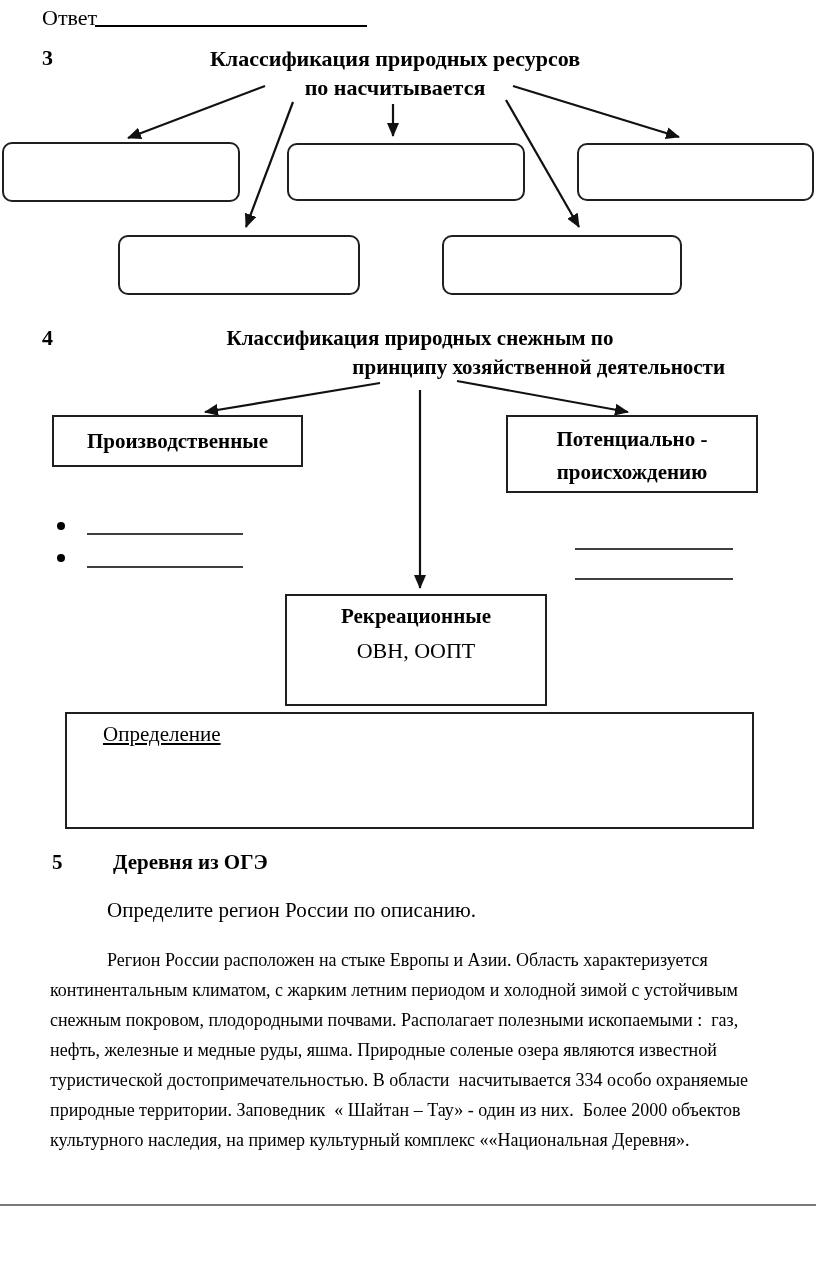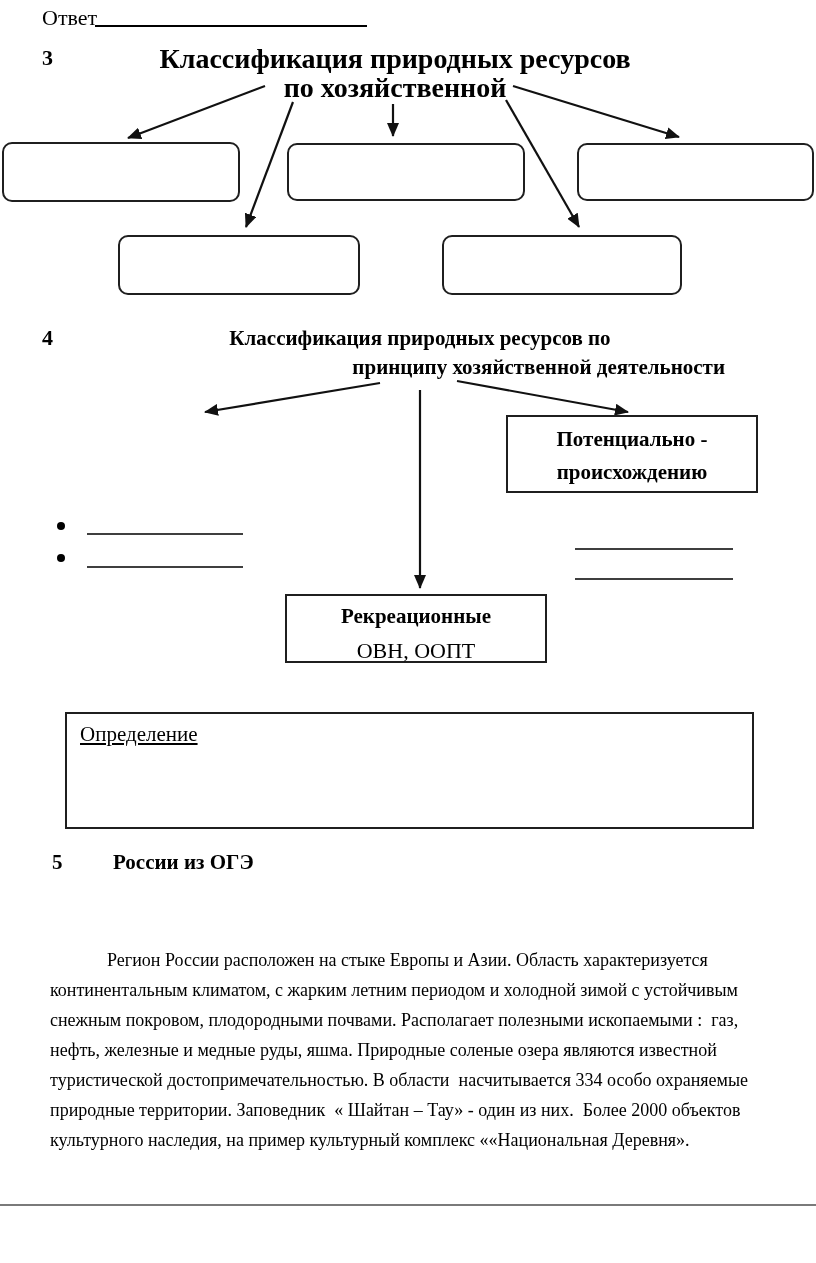--- a/index.html
+++ b/index.html
@@ -8,21 +8,21 @@
     font-family:"Liberation Serif","DejaVu Serif",serif;color:#000;
   }
   .abs{position:absolute;}
   .txt{font-size:21px;line-height:28px;}
   .bold{font-weight:bold;}
   
   .answer-label{left:42px;top:4px;font-size:22px;}
   .answer-blank{left:95px;top:6px;width:272px;height:19px;border-bottom:2px solid #000;}
   
   .s3-num{left:42px;top:45px;font-size:22px;}
-  .s3-title{left:90px;top:44px;width:610px;text-align:center;font-size:28px;line-height:29px;}
+  .s3-title{left:90px;top:44px;width:610px;text-align:center;font-size:22px;line-height:29px;}
   .rbox{border:2px solid #1f1f1f;border-radius:10px;background:#fff;box-sizing:border-box;}
   .b1{left:2px;top:142px;width:238px;height:60px;}
   .b2{left:287px;top:143px;width:238px;height:58px;}
   .b3{left:577px;top:143px;width:237px;height:58px;}
   .b4{left:118px;top:235px;width:242px;height:60px;}
   .b5{left:442px;top:235px;width:240px;height:60px;}
   
   .s4-num{left:42px;top:325px;font-size:22px;}
   .s4-title{left:115px;top:324px;width:610px;text-align:center;font-size:21px;line-height:29px;}
   .s4-title .shift{display:block;padding-left:38px;text-align:right;}
@@ -30,25 +30,25 @@
   .box-prod{left:52px;top:415px;width:251px;height:52px;font-size:21px;line-height:48px;font-weight:bold;}
   .box-pot{left:506px;top:415px;width:252px;height:78px;font-size:21px;line-height:33px;font-weight:bold;padding-top:6px;}
   .bullet-dot{width:8px;height:8px;border-radius:50%;background:#000;}
   .dot1{left:57px;top:522px;}
   .dot2{left:57px;top:554px;}
   .blank-line{border-bottom:2px solid #3f3f3f;height:14px;}
   .bl1{left:87px;top:519px;width:156px;}
   .bl2{left:87px;top:552px;width:156px;}
   .br1{left:575px;top:534px;width:158px;}
   .br2{left:575px;top:564px;width:158px;}
-  .box-rec{left:285px;top:594px;width:262px;height:69px;padding-top:5px;}
+  .box-rec{left:285px;top:594px;width:262px;height:112px;padding-top:5px;}
   .box-rec .rec-title{font-size:21px;line-height:31px;font-weight:bold;}
   .box-rec .rec-sub{font-size:22px;line-height:30px;margin-top:4px;font-weight:normal;}
   
-  .box-def{left:65px;top:712px;width:689px;height:117px;border:2px solid #1f1f1f;box-sizing:border-box;background:#fff;}
+  .box-def{left:65px;top:712px;width:689px;height:117px;border:2px solid #1f1f1f;box-sizing:border-box;background:#fff;padding-left:23px;}
   .def-label{display:inline-block;margin:8px 0 0 13px;font-size:21px;text-decoration:underline;}
   
   .s5-num{left:52px;top:850px;font-size:21px;}
   .s5-title{left:113px;top:850px;font-size:21px;}
   .s5-intro{left:50px;top:895px;width:722px;font-size:21px;line-height:30px;text-indent:57px;}
   .s5-body{left:50px;top:945px;width:724px;font-size:18px;line-height:30px;text-indent:57px;white-space:pre-wrap;}
   .bottom-rule{left:0;top:1204px;width:816px;height:0;border-top:2px solid #7a7a7a;}
   .arrow-layer{left:0;top:0;width:816px;height:1263px;pointer-events:none;}
 </style>
 </head>
@@ -73,35 +73,36 @@
       <line x1="420" y1="390" x2="420" y2="588" marker-end="url(#ah)"></line>
     </g>
   </svg>
 
   <span class="abs answer-label txt">Ответ</span>
   <div class="abs answer-blank"></div>
 
   <span class="abs s3-num bold">3</span>
   <div class="abs s3-title bold">
     <span>Классификация природных ресурсов</span><br>
-    <span>по хозяйственной</span>
+    <span>по насчитывается</span>
   </div>
 
   <div class="abs rbox b1"></div>
   <div class="abs rbox b2"></div>
   <div class="abs rbox b3"></div>
   <div class="abs rbox b4"></div>
   <div class="abs rbox b5"></div>
 
   <span class="abs s4-num bold">4</span>
   <div class="abs s4-title bold">
-    <span>Классификация природных ресурсов по</span>
+    <span>Классификация природных снежным по</span>
     <span class="shift">принципу хозяйственной деятельности</span>
   </div>
 
+  <div class="abs sbox box-prod">Производственные</div>
   <div class="abs sbox box-pot">
     <span>Потенциально -</span><br>
     <span>происхождению</span>
   </div>
 
   <div class="abs bullet-dot dot1"></div>
   <div class="abs blank-line bl1"></div>
   <div class="abs bullet-dot dot2"></div>
   <div class="abs blank-line bl2"></div>
 
@@ -111,17 +112,18 @@
   <div class="abs sbox box-rec">
     <div class="rec-title">Рекреационные</div>
     <div class="rec-sub">ОВН, ООПТ</div>
   </div>
 
   <div class="abs box-def">
     <span class="def-label">Определение</span>
   </div>
 
   <span class="abs s5-num bold">5</span>
-  <span class="abs s5-title bold">России из ОГЭ</span>
+  <span class="abs s5-title bold">Деревня из ОГЭ</span>
+  <div class="abs s5-intro">Определите регион России по описанию.</div>
   <div class="abs s5-body">Регион России расположен на стыке Европы и Азии. Область характеризуется континентальным климатом, с жарким летним периодом и холодной зимой с устойчивым снежным покровом, плодородными почвами. Располагает полезными ископаемыми :  газ, нефть, железные и медные руды, яшма. Природные соленые озера являются известной туристической достопримечательностью. В области  насчитывается 334 особо охраняемые природные территории. Заповедник  « Шайтан – Тау» - один из них.  Более 2000 объектов культурного наследия, на пример культурный комплекс ««Национальная Деревня».</div>
 
   <div class="abs bottom-rule"></div>
 </div>
 
 </body></html>

